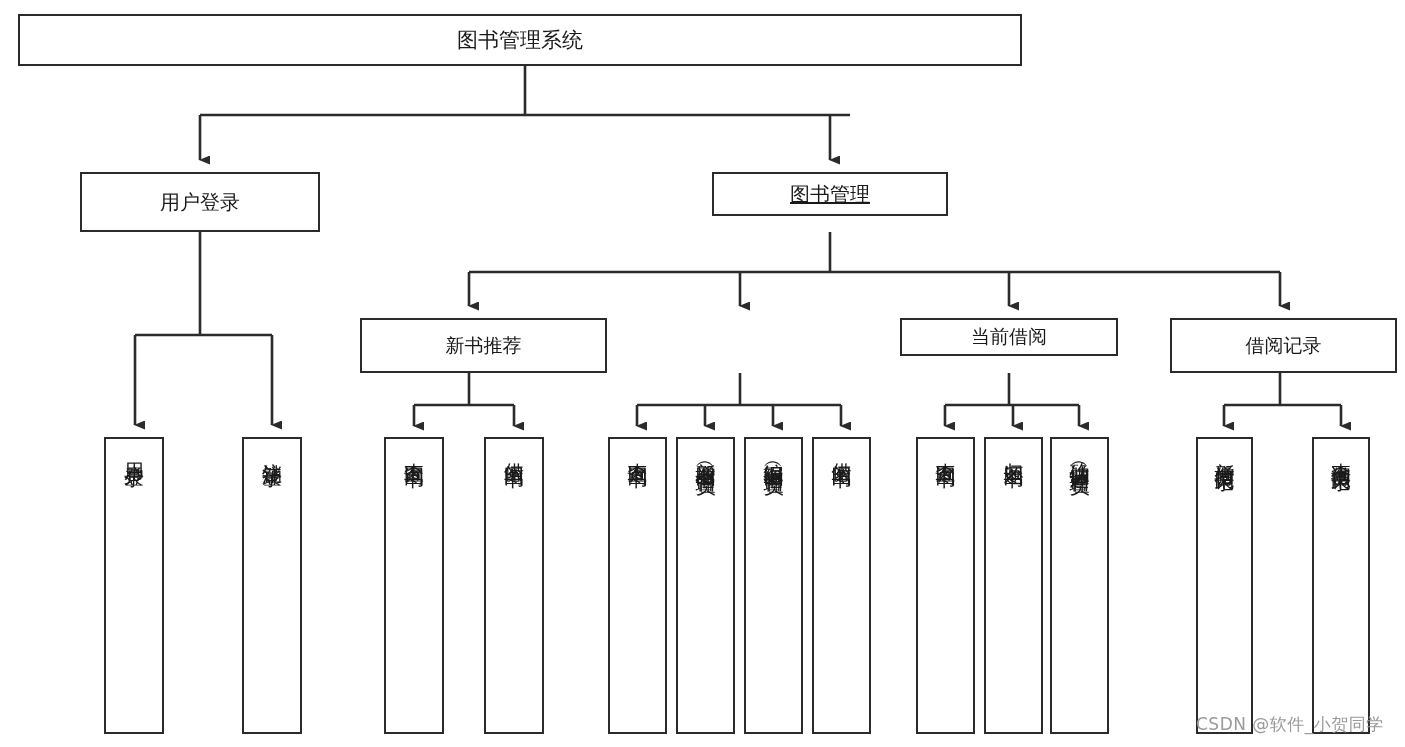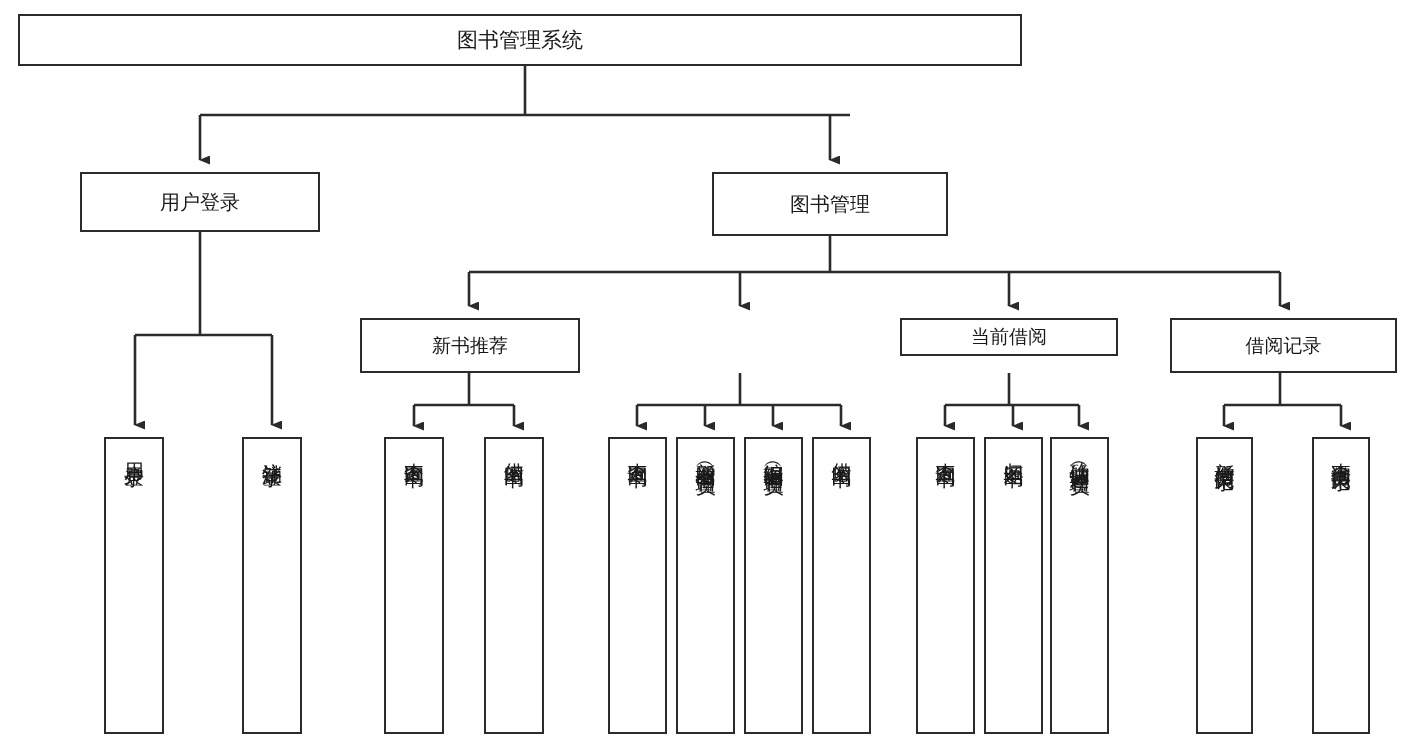--- a/index.html
+++ b/index.html
@@ -129,25 +129,25 @@
     </g>
   </svg>
 
   <div class="node root" style="left:18px; top:14px; width:1004px; height:52px;">
     <span class="label">图书管理系统</span>
   </div>
 
   <div class="node level2" style="left:80px; top:172px; width:240px; height:60px;">
     <span class="label">用户登录</span>
   </div>
-  <div class="node level2" style="left:712px; top:172px; width:236px; height:64px;">
+  <div class="node level2" style="left:712px; top:172px; width:236px; height:44px;text-decoration:underline;">
     <span class="label">图书管理</span>
   </div>
 
-  <div class="node level3" style="left:360px; top:318px; width:220px; height:55px;">
+  <div class="node level3" style="left:360px; top:318px; width:247px; height:55px;">
     <span class="label">新书推荐</span>
   </div>
   <div class="node level3" style="left:900px; top:318px; width:218px; height:38px;">
     <span class="label">当前借阅</span>
   </div>
   <div class="node level3" style="left:1170px; top:318px; width:227px; height:55px;">
     <span class="label">借阅记录</span>
   </div>
 
   <div class="node leaf" style="left:104px; top:437px; width:60px; height:297px;">
@@ -187,14 +187,15 @@
     <span class="label">确认归还（管理员）</span>
   </div>
 
   <div class="node leaf" style="left:1196px; top:437px; width:57px; height:297px;">
     <span class="label">新增借阅记录</span>
   </div>
   <div class="node leaf" style="left:1312px; top:437px; width:58px; height:297px;">
     <span class="label">查询借阅记录</span>
   </div>
 
+  <div id="watermark">CSDN @软件_小贺同学</div>
 
 </div>
 
 </body></html>

